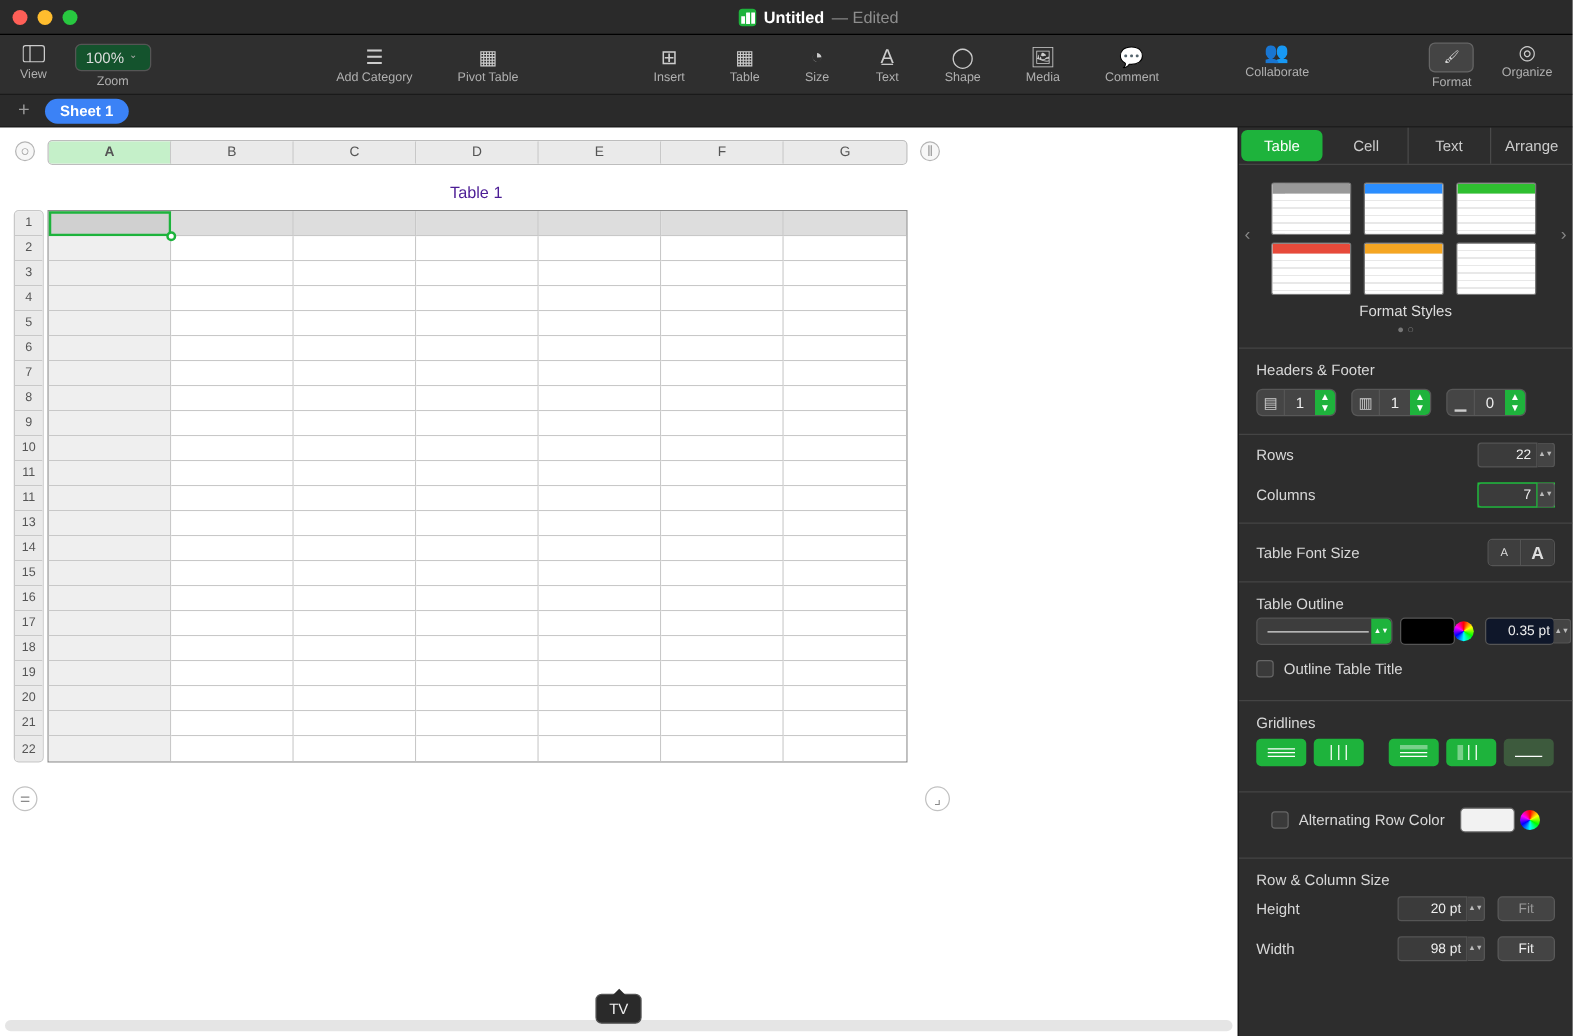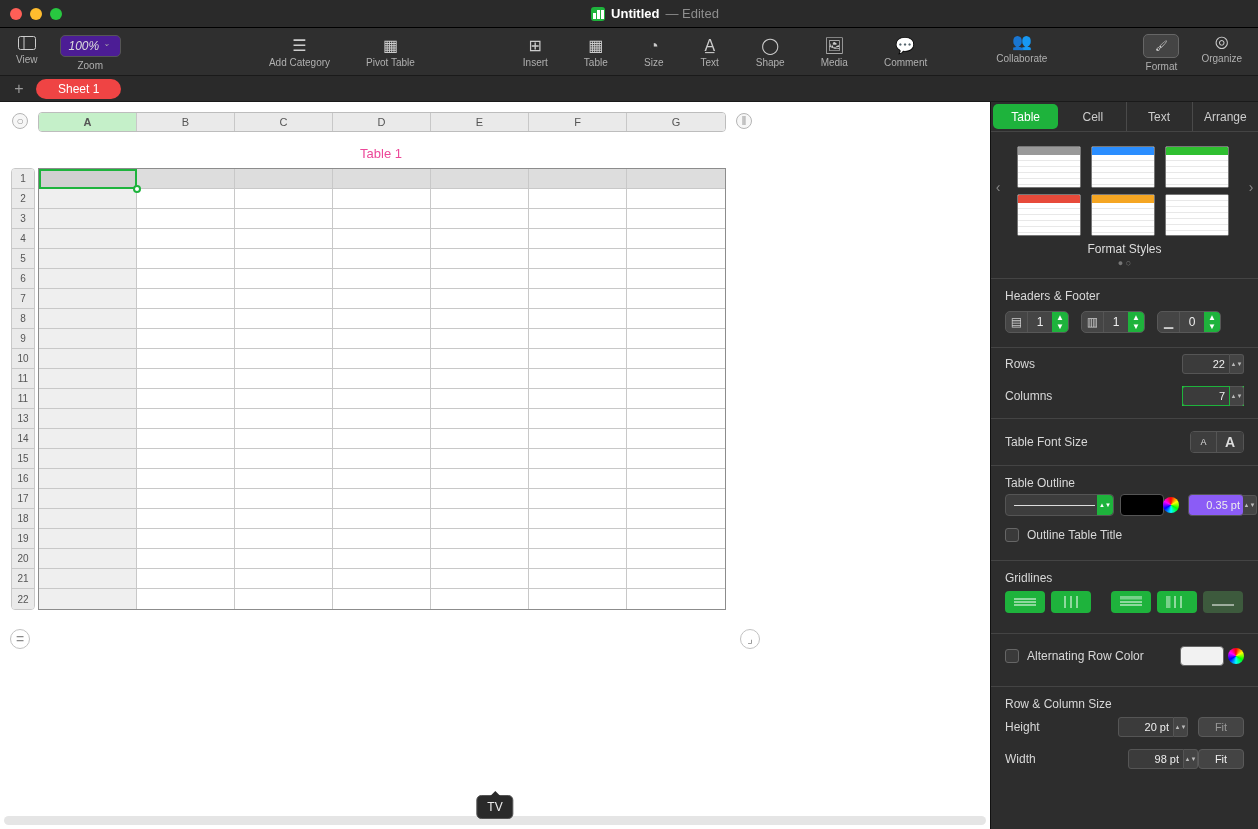--- a/index.html
+++ b/index.html
@@ -20,41 +20,41 @@
 .title-sub{color:#8e8e8e;font-size:13px;}
 
 
 .toolbar{background:#2f2f2f;height:48px;display:flex;align-items:center;padding:0 12px;border-bottom:1px solid #1a1a1a;}
 .tbtn{display:flex;flex-direction:column;align-items:center;justify-content:center;gap:3px;color:#b0b0b0;font-size:10px;padding:0 4px;cursor:pointer;}
 .tbtn .ic{width:20px;height:16px;display:flex;align-items:center;justify-content:center;font-size:16px;color:#ccc;}
 .toolbar-left{display:flex;align-items:flex-start;gap:14px;padding-top:2px;}
 .toolbar-mid{display:flex;align-items:flex-start;gap:28px;margin-left:140px;padding-top:2px;}
 .toolbar-mid2{display:flex;align-items:flex-start;gap:28px;margin-left:100px;padding-top:2px;}
 .toolbar-right{margin-left:auto;display:flex;align-items:flex-start;gap:14px;padding-top:2px;}
-.zoom-pill{background:#4c1d95;border:1px solid #555;border-radius:5px;padding:3px 10px 3px 8px;color:#ddd;font-size:12px;display:flex;gap:4px;height:22px;font-style:italic;}
+.zoom-pill{background:#14532d;border:1px solid #555;border-radius:5px;padding:3px 10px 3px 8px;color:#ddd;font-size:12px;display:flex;gap:4px;height:22px;}
 .pill-caret{font-size:8px;color:#aaa;}
 .format-iconbox{background:#444;border:1px solid #666;border-radius:5px;width:36px;height:24px;display:flex;align-items:center;justify-content:center;}
 
 
 .sheettabs{height:26px;background:#2a2a2a;display:flex;align-items:center;padding-left:10px;gap:8px;border-bottom:1px solid #1a1a1a;}
 .addsheet{color:#999;font-size:16px;width:18px;text-align:center;cursor:pointer;}
-.sheettab{background:#ef4444;color:#fff;font-size:12px;font-weight:400;padding:3px 22px;border-radius:10px;cursor:pointer;}
+.sheettab{background:#3b82f6;color:#fff;font-size:12px;font-weight:700;padding:3px 12px;border-radius:10px;cursor:pointer;}
 
 
 .workspace{display:flex;height:727px;}
 .canvas{flex:1;background:#fff;position:relative;overflow:hidden;}
 .sidepanel{width:268px;background:#2d2d2d;color:#d8d8d8;overflow-y:auto;border-left:1px solid #111;}
 
 
 .corner-circle{position:absolute;width:16px;height:16px;border:1px solid #b5b5b5;border-radius:50%;background:#f7f7f7;display:flex;align-items:center;justify-content:center;color:#999;font-size:12px;}
 .col-headers{position:absolute;left:38px;top:10px;display:flex;border:1px solid #bdbdbd;border-radius:4px;overflow:hidden;}
 .colhead{width:98px;height:18px;background:#eaeaea;color:#555;font-size:11px;display:flex;align-items:center;justify-content:center;border-right:1px solid #c8c8c8;}
 .colhead.selected{background:#c5f0c9;font-weight:600;}
 .colhead:last-child{border-right:none;}
-.tbltitle{position:absolute;left:38px;top:44px;width:686px;text-align:center;color:#ec4899;font-size:13px;}
+.tbltitle{position:absolute;left:38px;top:44px;width:686px;text-align:center;color:#4c1d95;font-size:13px;}
 .row-headers{position:absolute;left:11px;top:66px;display:flex;flex-direction:column;border:1px solid #c8c8c8;border-radius:4px;overflow:hidden;}
 .rowhead{width:22px;height:20px;background:#eaeaea;color:#555;font-size:10px;display:flex;align-items:center;justify-content:center;border-bottom:1px solid #c8c8c8;}
 .rowhead:last-child{border-bottom:none;}
 .grid{position:absolute;left:38px;top:66px;border:1px solid #8c8c8c;}
 .grow{display:flex;}
 .gcell{width:98px;height:20px;border-right:1px solid #c8c8c8;border-bottom:1px solid #c8c8c8;background:#fff;}
 .grow:first-child .gcell{background:#ddd;}
 .gcell:first-child{background:#efefef;}
 .grow:first-child .gcell:first-child{background:#d0d0d0;border:2px solid #1db33c;}
 .grow .gcell:last-child{border-right:none;}
@@ -89,29 +89,29 @@
 .fontsz div{width:26px;height:20px;background:#3e3e3e;display:flex;align-items:center;justify-content:center;color:#ddd;}
 .fontsz div:first-child{font-size:9px;border-right:1px solid #555;}
 .fontsz div:last-child{font-size:14px;font-weight:bold;}
 .divider{border-top:1px solid #444;margin:6px 0;}
 .outlinerow{display:flex;gap:6px;padding:4px 14px 8px;align-items:center;}
 .linebox{flex:1;height:22px;background:#3d3d3d;border:1px solid #555;border-radius:4px;position:relative;}
 .linebox::before{content:"";position:absolute;left:8px;right:18px;top:50%;height:1px;background:#ddd;}
 .linebox .car{position:absolute;right:0;top:0;width:16px;height:100%;background:#1eb33c;border-radius:0 4px 4px 0;display:flex;align-items:center;justify-content:center;flex-direction:column;font-size:6px;color:#fff;}
 .colorbox{width:44px;height:22px;background:#000;border:1px solid #555;border-radius:4px;position:relative;}
 .colorwheel{position:absolute;right:-16px;top:2px;width:16px;height:16px;border-radius:50%;background:conic-gradient(red,yellow,lime,cyan,blue,magenta,red);}
-.ptbox{width:56px;height:22px;background:#8b5cf6;border:1px solid #555;border-radius:4px;display:flex;align-items:center;justify-content:flex-end;padding-right:3px;color:#eee;font-size:11px;margin-left:18px;position:relative;}
+.ptbox{width:56px;height:22px;background:#0f172a;border:1px solid #555;border-radius:4px;display:flex;align-items:center;justify-content:flex-end;padding-right:3px;color:#eee;font-size:11px;margin-left:18px;position:relative;}
 .ptbox .spin{position:absolute;right:-14px;}
 .checkrow{display:flex;align-items:center;gap:8px;padding:4px 14px 12px;}
 .ck{width:14px;height:14px;border:1px solid #666;border-radius:3px;background:#3a3a3a;}
 .gridbtns{display:flex;gap:6px;padding:6px 14px 14px;}
 .gbtn{width:40px;height:22px;border-radius:4px;background:#1eb33c;display:flex;align-items:center;justify-content:center;}
 .gbtn.grey{background:#3d5a3d;}
 .gbtn svg{stroke:#fff;stroke-width:1;}
-.altcolor{display:flex;justify-content:space-between;padding:6px 14px 14px;}
+.altcolor{display:flex;justify-content:space-between;padding:6px 26px 14px;}
 .swatch{width:44px;height:20px;background:#f2f2f2;border:1px solid #666;border-radius:4px;position:relative;}
 .fitbtn{width:46px;height:20px;background:#444;border:1px solid #5a5a5a;border-radius:4px;color:#999;font-size:11px;display:flex;align-items:center;justify-content:center;}
 .fitbtn.active{color:#eee;}
 .scroll-h{position:absolute;left:4px;right:4px;bottom:4px;height:9px;background:rgba(0,0,0,0.1);border-radius:5px;}
 .tvtip{position:absolute;bottom:10px;left:50%;transform:translateX(-50%);background:#2a2a2a;color:#eee;font-size:12px;padding:4px 10px;border-radius:5px;border:1px solid #555;}
 .tvtip::before{content:"";position:absolute;top:-5px;left:50%;transform:translateX(-50%);border-left:5px solid transparent;border-right:5px solid transparent;border-bottom:5px solid #2a2a2a;}
 .dots{text-align:center;padding:2px 0 4px;font-size:9px;color:#777;}
 </style>
 </head>
 <body>
@@ -634,21 +634,21 @@
       <div style="display:flex;gap:10px;align-items:center;">
         <div class="numbox">
             <input style="width: 56px;" value="20 pt">
             <div class="spin">▲▼</div>
           </div>
         <div class="fitbtn">Fit</div>
       </div>
     </div>
     <div class="proprow">
       <span>Width</span>
-      <div style="display:flex;gap:0;align-items:center;">
+      <div style="display:flex;gap:10px;align-items:center;">
         <div class="numbox">
             <input style="width: 56px;" value="98 pt">
             <div class="spin">▲▼</div>
           </div>
         <div class="fitbtn active">Fit</div>
       </div>
     </div>
   </div>
 </div>
 

